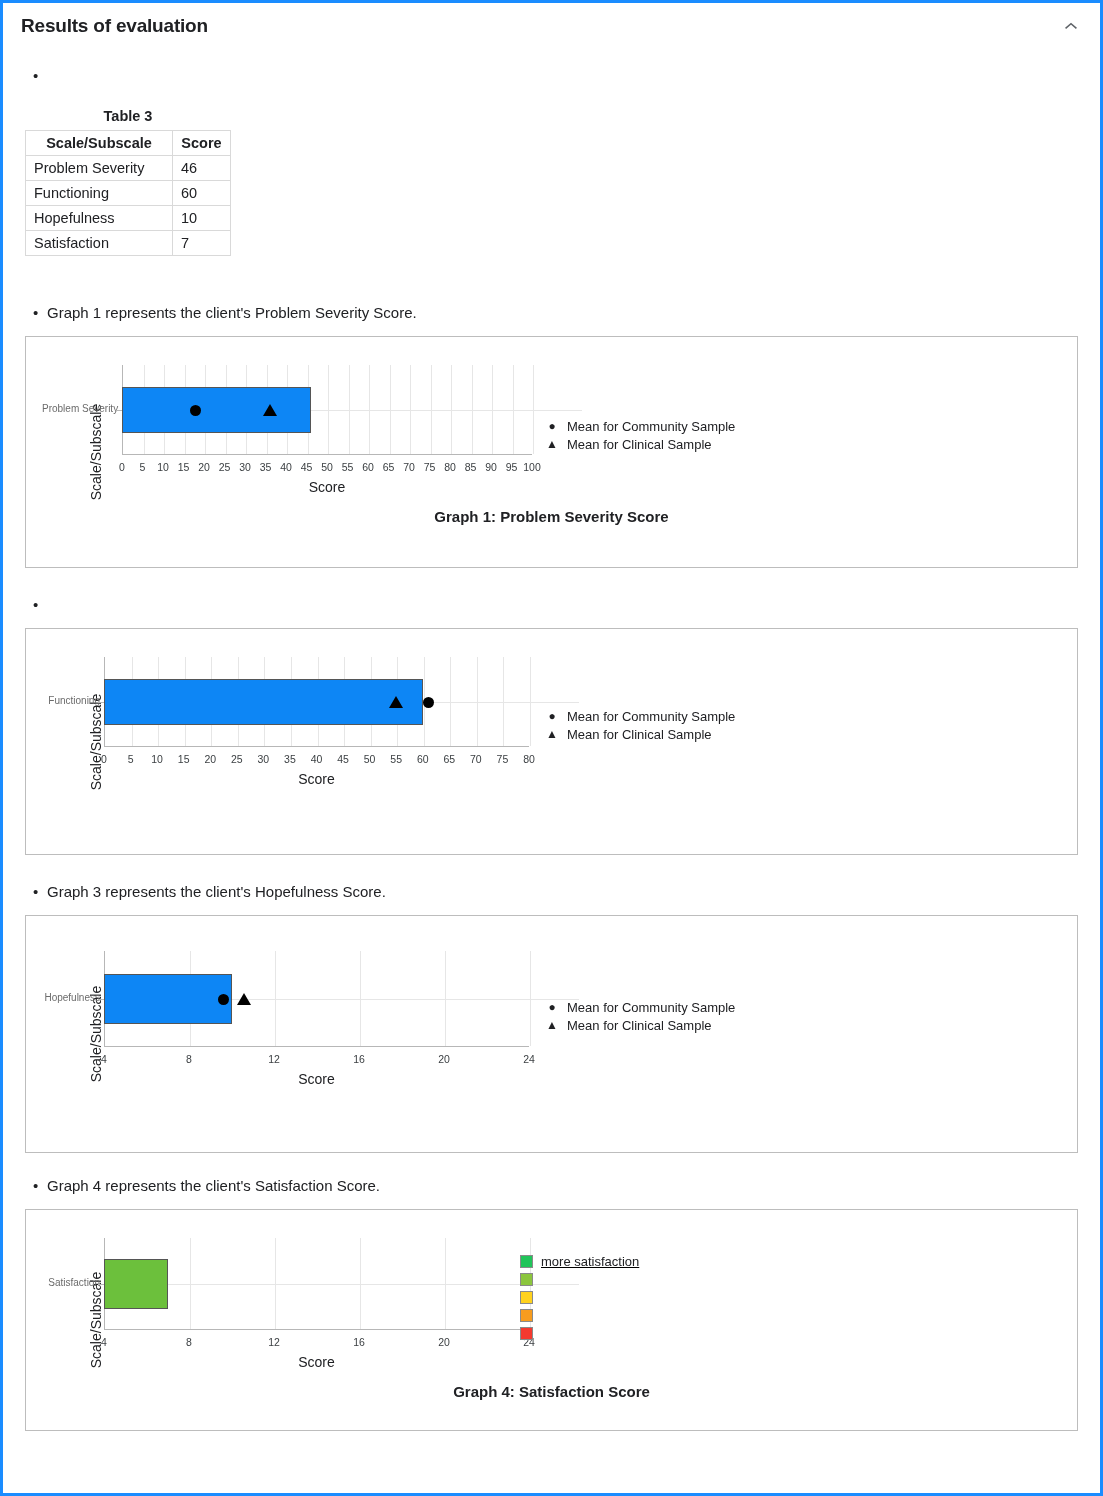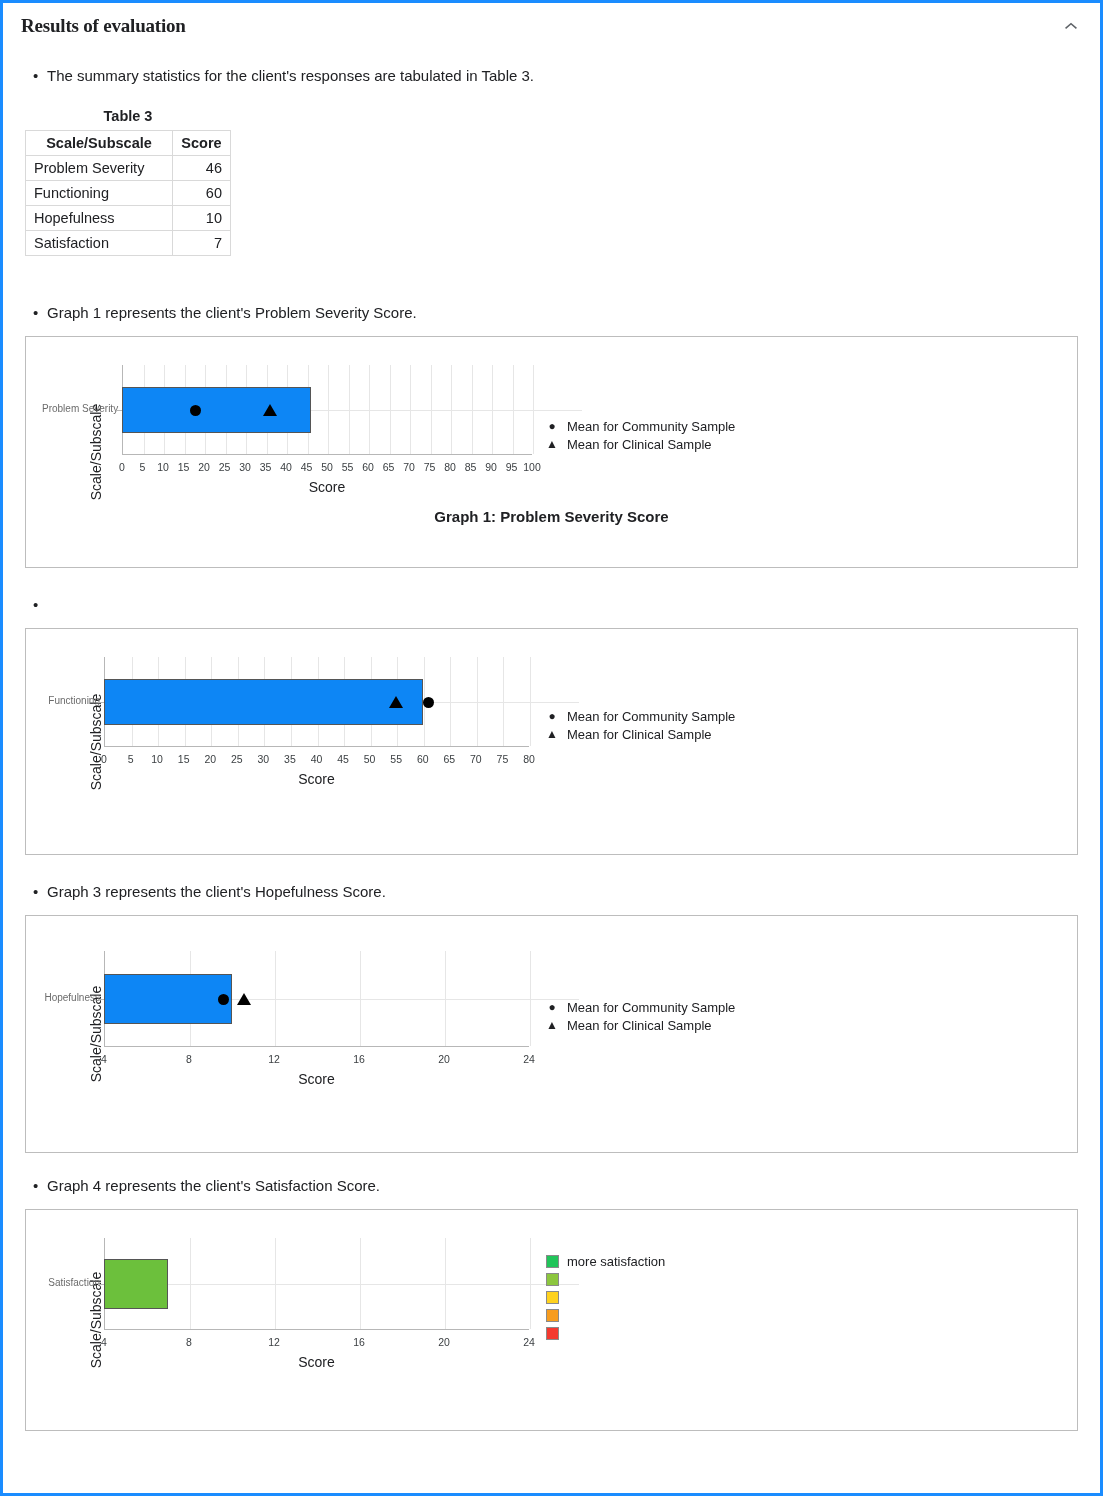--- a/index.html
+++ b/index.html
@@ -14,21 +14,20 @@
     position: relative;
     background: #ffffff;
     border: 3px solid #1a8cff;
     overflow: hidden;
   }
   
   .header {
     position: relative;
     padding: 12px 20px 6px 18px;
     height: 46px;
-    font-family: Liberation Serif, serif;
   }
   .header h1 {
     margin: 0;
     font-size: 19px;
     font-weight: bold;
     color: #202124;
     letter-spacing: -0.2px;
   }
   .collapse-btn {
     position: absolute;
@@ -74,21 +73,21 @@
     color: #202124;
   }
   table.t3 th, table.t3 td {
     border: 1px solid #d9d9d9;
     padding: 3px 8px;
     height: 24px;
     line-height: 18px;
   }
   table.t3 th { font-weight: bold; text-align: center; }
   table.t3 td.label { text-align: left; }
-  table.t3 td.score { text-align: right; width: 58px; }
+  table.t3 td.score { text-align: left; width: 58px; }
 
   
   .chart-card {
     margin: 10px 22px 0 22px;
     border: 1px solid #bdbdbd;
     background: #ffffff;
     position: relative;
     height: 230px;
   }
   .chart-inner { position: relative; width: 100%; height: 100%; }
@@ -198,21 +197,20 @@
     <h1>Results of evaluation</h1>
     <button class="collapse-btn" aria-label="collapse">
       <svg width="18" height="12" viewBox="0 0 18 12">
         <polyline points="2,9 9,3 16,9" fill="none" stroke="#5f6368" stroke-width="2"></polyline>
       </svg>
     </button>
   </div>
 
   <div class="bullet-row" style="margin-top:16px;">
     <span class="bullet-dot">•</span>
-    <span>The summary statistics for the client's responses are tabulated in Table 3.</span>
   </div>
 
   <div class="table-wrap">
     <div class="table-caption">Table 3</div>
     <table class="t3">
       <thead>
         <tr>
           <th>Scale/Subscale</th>
           <th>Score</th>
         </tr>
@@ -428,21 +426,22 @@
         <div class="cat-label" style="right: 0px; left: -2px; width: 76px; top: 67px;">Satisfaction</div>
         <div class="midline" style="left: 72px; top: 74px; width: 6px; background: rgb(183, 183, 183);"></div>
         <div class="bar" style="left: 78px; top: 49px; width: 63.75px; height: 50px; background: rgb(108, 192, 60);"></div>
         <div class="tick-label" style="left: 78px; top: 126px;">4</div>
         <div class="tick-label" style="left: 163px; top: 126px;">8</div>
         <div class="tick-label" style="left: 248px; top: 126px;">12</div>
         <div class="tick-label" style="left: 333px; top: 126px;">16</div>
         <div class="tick-label" style="left: 418px; top: 126px;">20</div>
         <div class="tick-label" style="left: 503px; top: 126px;">24</div>
         <div class="axis-title" style="left: 78px; width: 425px; top: 144px;">Score</div>
-        <div class="legend" style="left: 515px; top: 42px;">
+        <div class="chart-caption" style="top: 173px; left: 0px;">Graph 4: Satisfaction Score</div>
+        <div class="legend" style="left: 489px; top: 42px; text-decoration: underline;">
           <div class="legend-row">
             <span class="legend-gl">
               <span class="sw" style="background: rgb(33, 196, 90);"></span>
             </span>
             <span class="legend-label">more satisfaction</span>
           </div>
           <div class="legend-row">
             <span class="legend-gl">
               <span class="sw" style="background: rgb(140, 198, 62);"></span>
             </span>

